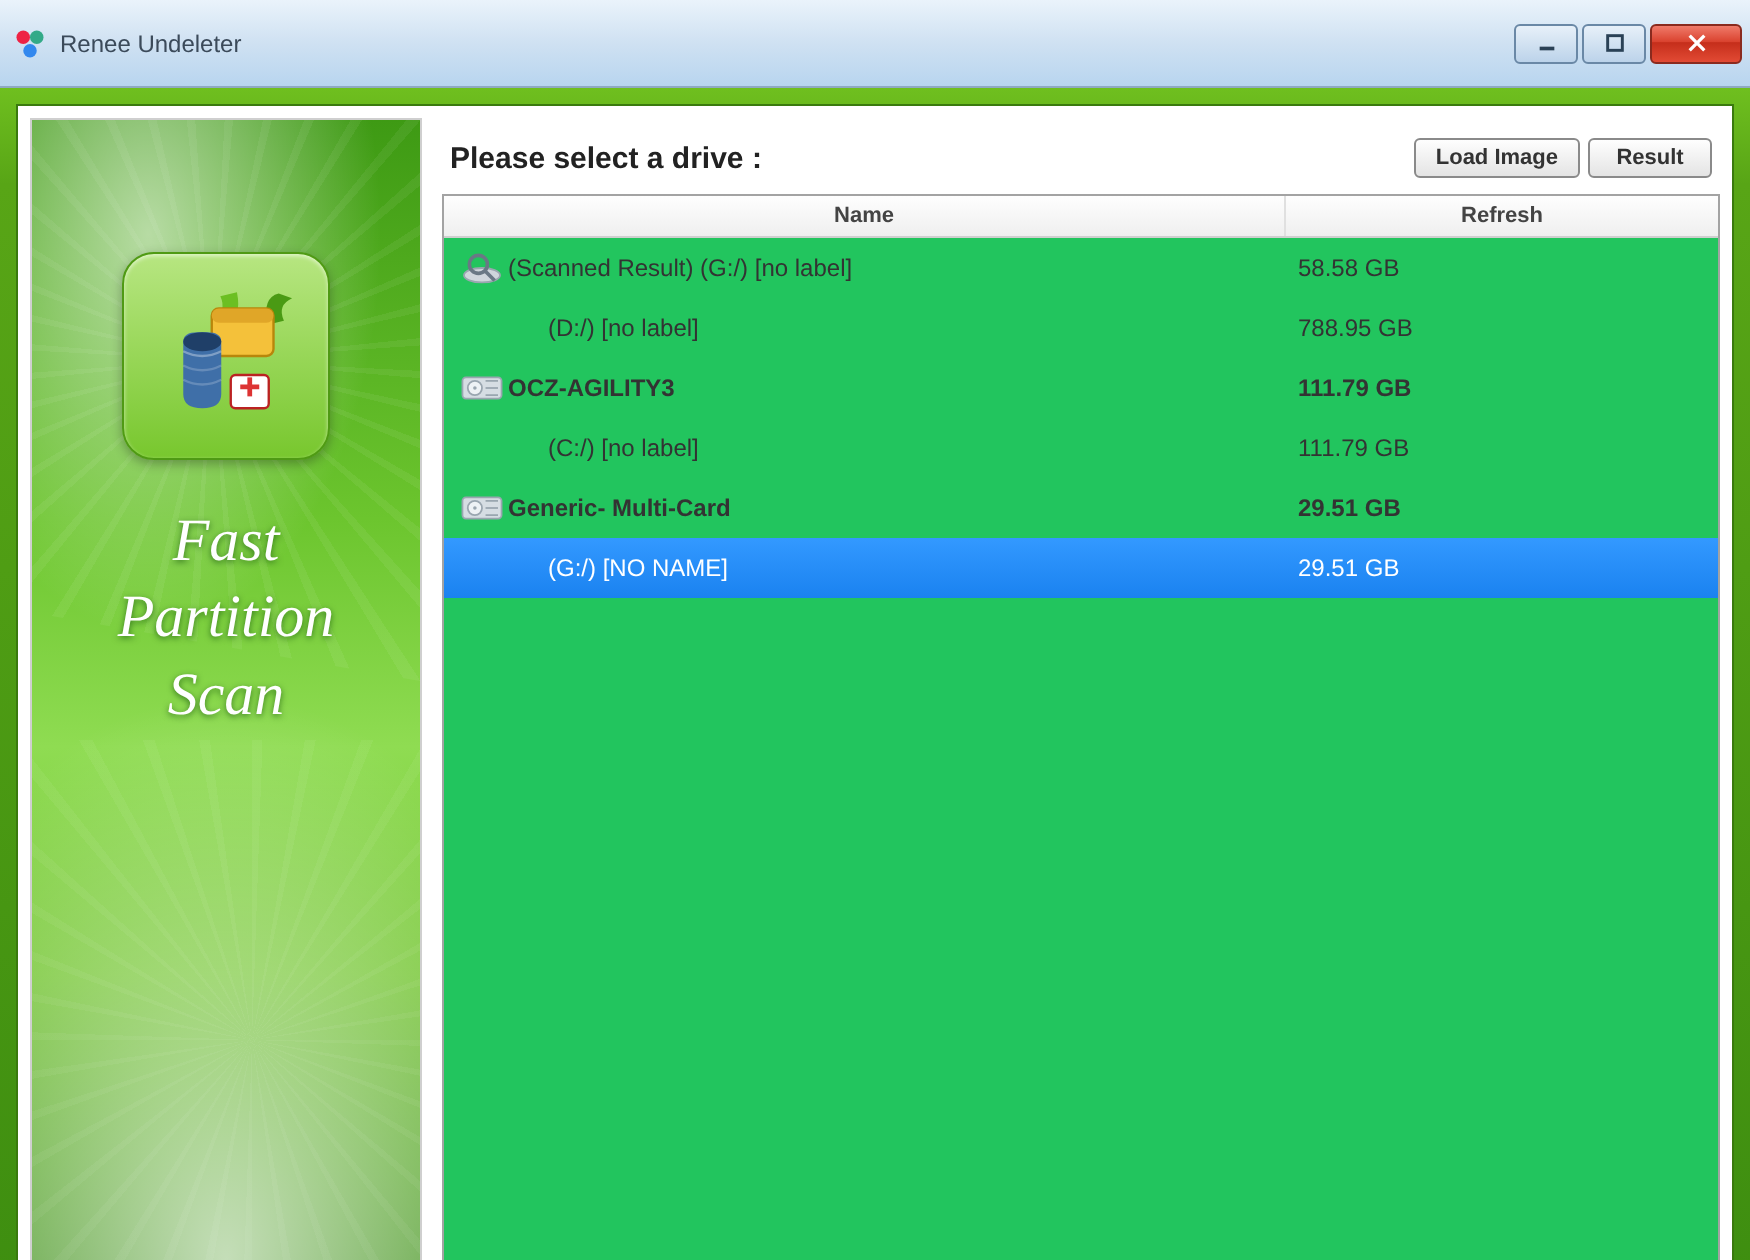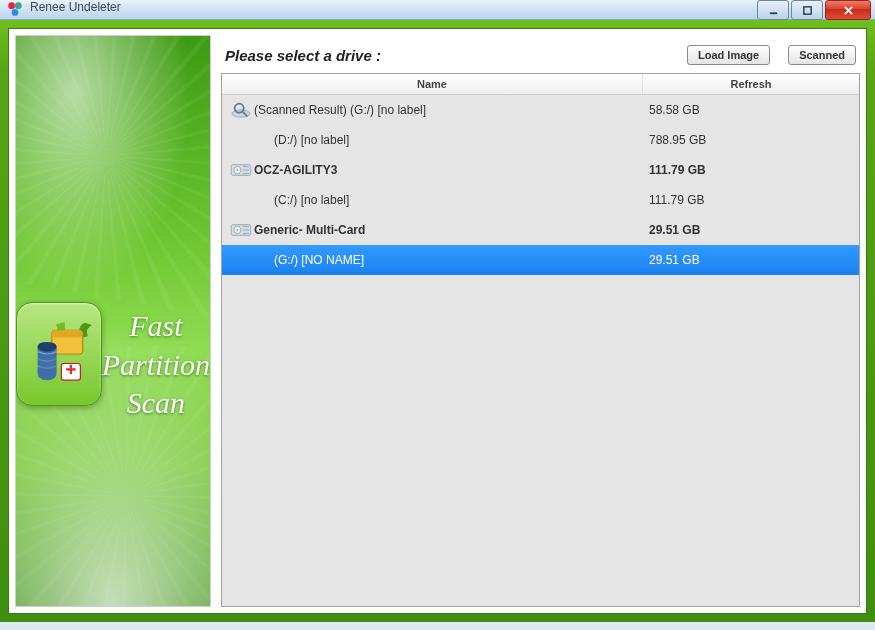--- a/index.html
+++ b/index.html
@@ -7,24 +7,24 @@
     margin: 0;
     font-family: Tahoma, Verdana, Arial, sans-serif;
     font-size: 12px;
     background: #dfe8f0;
     width: 875px;
     height: 630px;
     overflow: hidden;
   }
   
   .titlebar {
-    height: 20px;
+    height: 44px;
     background: linear-gradient(to bottom, #eaf3fb 0%, #cfe1f2 50%, #b8d5ef 100%);
     display: flex;
-    align-items: flex-start;
+    align-items: center;
     padding: 0 4px 0 6px;
     border-bottom: 1px solid #8fa9c2;
     position: relative;
   }
   .titlebar .icon-region {
     width: 18px; height: 18px;
     display: flex; align-items:center; justify-content:center;
     margin-right: 6px;
   }
   .titlebar .title-text {
@@ -80,20 +80,21 @@
   
   .sidebar {
     width: 196px;
     flex-shrink: 0;
     background:
       radial-gradient(ellipse 180% 90% at 50% 100%, rgba(255,255,255,0.7) 0%, rgba(255,255,255,0) 55%),
       radial-gradient(ellipse 120% 70% at 30% 10%, rgba(255,255,255,0.6) 0%, rgba(255,255,255,0) 50%),
       linear-gradient(to bottom, #3e9a14 0%, #6cc52e 35%, #8fdc52 55%, #72c530 75%, #3a8f12 100%);
     border: 1px solid #cfcfcf;
     display: flex;
+    flex-direction: column;
     align-items: center;
     padding-top: 66px;
     position: relative;
     overflow: hidden;
   }
   
   .sidebar::before, .sidebar::after {
     content:'';
     position:absolute;
     pointer-events:none;
@@ -139,26 +140,25 @@
   }
   .main-header-row {
     display: flex;
     align-items: center;
     padding: 10px 4px 8px 4px;
   }
   .instruction {
     font-size: 15px;
     font-weight: bold;
     color: #222;
-    font-style: italic;
   }
   .header-buttons {
     margin-left: auto;
     display: flex;
-    gap: 18px;
+    gap: 4px;
   }
   .btn {
     border: 1px solid #8a8a8a;
     border-radius: 3px;
     background: linear-gradient(to bottom, #fefefe, #e4e4e4);
     font-size: 11px;
     padding: 3px 10px;
     color: #333;
     cursor: pointer;
     font-weight: bold;
@@ -180,21 +180,21 @@
     border-bottom: 1px solid #cfcfcf;
     font-size: 11px;
     font-weight: bold;
     color: #444;
   }
   .col-name { flex: 1; padding: 4px 6px; text-align: center; border-right: 1px solid #e0e0e0;}
   .col-cap { width: 216px; padding: 4px 6px; text-align: center; }
   .list-body {
     flex:1;
     overflow-y:auto;
-    background:#e5e5e5;
+    background:#22c55e;
   }
   .row {
     display:flex;
     align-items:center;
     height:30px;
     font-size:12px;
     color:#333;
     cursor: pointer;
   }
   .row.selected {
@@ -294,21 +294,21 @@
         <div class="sidebar-title">Fast
 Partition
 Scan</div>
       </div>
 
       <div class="main-area">
         <div class="main-header-row">
           <span class="instruction">Please select a drive :</span>
           <div class="header-buttons">
             <div class="btn">Load Image</div>
-            <div class="btn">Scanned</div>
+            <div class="btn">Result</div>
           </div>
         </div>
 
         <div class="drive-list-container">
           <div class="list-header">
             <div class="col-name">Name</div>
             <div class="col-cap">Refresh</div>
           </div>
           <div class="list-body" id="list-body">
 

